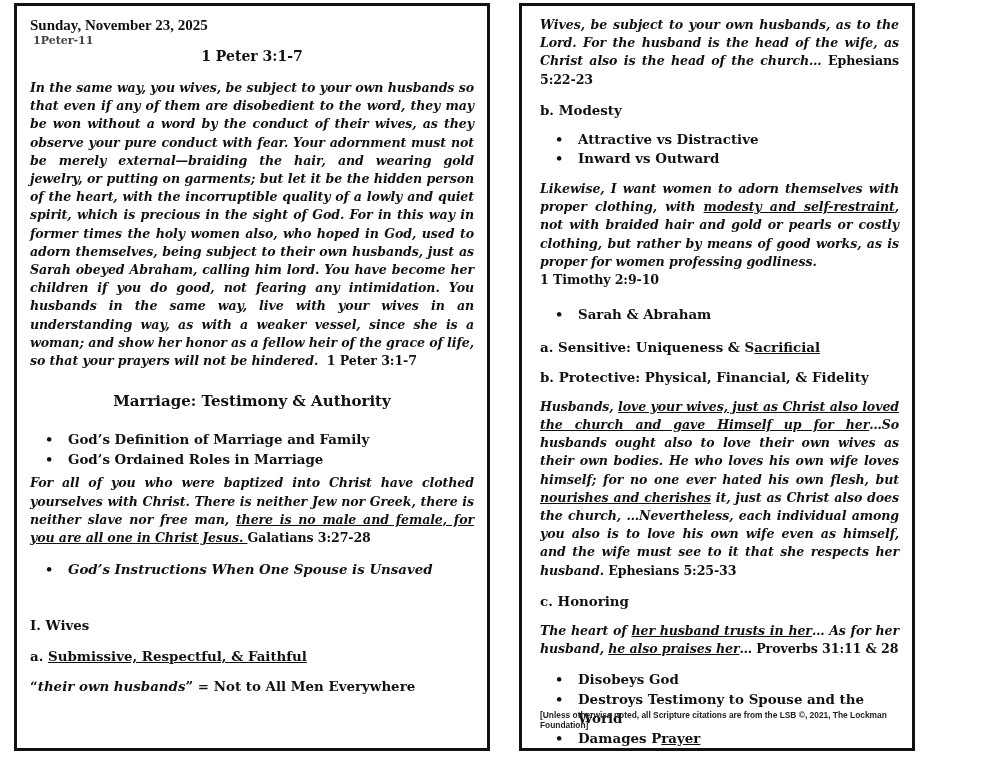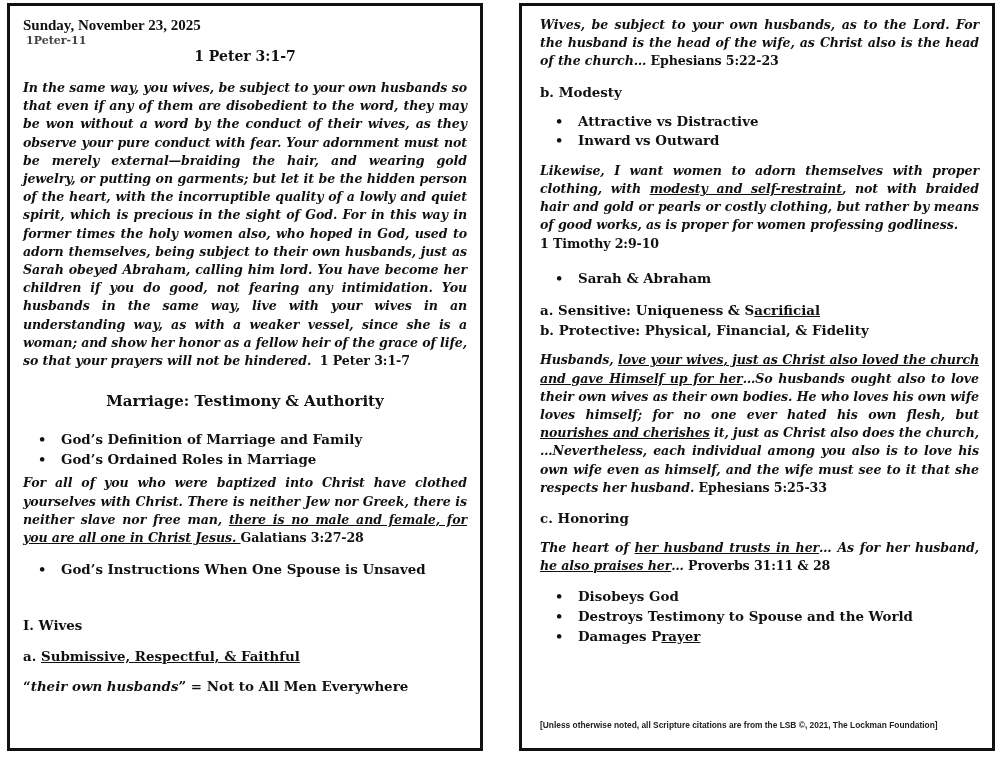--- a/index.html
+++ b/index.html
@@ -1,20 +1,20 @@
 <!DOCTYPE html>
 <html><head>
   <meta charset="utf-8">
   <style>
     html, body { margin: 0; padding: 0; background: #ffffff; }
     body { width: 1000px; height: 760px; position: relative; overflow: hidden;
       font-family: "DejaVu Serif", "Liberation Serif", serif; color: #111; }
     .panel { position: absolute; top: 3px; height: 748px; border: 3px solid #111; box-sizing: border-box; background: #fff; }
-    #left { left: 7px; width: 476px; padding: 10px 13px 0 13px; }
-    #right { left: 519px; width: 476px; padding: 10px 13px 0 18px; }
+    #left { left: 14px; width: 476px; padding: 10px 13px 0 13px; }
+    #right { left: 519px; width: 396px; padding: 10px 13px 0 18px; }
     .date { font-weight: bold; font-size: 14px; line-height: 18px; font-family: "Liberation Serif", serif; font-size: 15px; }
     .code { font-weight: bold; font-size: 11px; color: #444; margin-left: 3px; line-height: 13px; }
     .title { text-align: center; font-weight: bold; font-size: 17px; line-height: 22px; margin-top: 4px; }
     .subtitle { text-align: center; font-weight: bold; font-size: 14px; line-height: 18px; }
     .scripture { font-style: italic; font-weight: bold; font-size: 12.6px; line-height: 18.2px; text-align: justify; letter-spacing: -0.1px; }
     .scripture .ref { font-style: normal; }
     .scripture u { text-decoration: underline; }
     .h2 { text-align: center; font-weight: bold; font-size: 15px; line-height: 22px; }
     ul.bul { margin: 0; padding-left: 38px; list-style: none; }
     ul.bul li { position: relative; font-weight: bold; font-size: 13.4px; line-height: 19.6px; }
@@ -40,21 +40,21 @@
   <ul class="bul" style="margin-top:18px;">
     <li>God’s Definition of Marriage and Family</li>
     <li>God’s Ordained Roles in Marriage</li>
   </ul>
 
   <div class="scripture" style="margin-top:5px;">
     <span>For all of you who were baptized into Christ have clothed yourselves with Christ. There is neither Jew nor Greek, there is neither slave nor free man, </span><u>there is no male and female, for you are all one in Christ Jesus. </u>
     <span class="ref">Galatians 3:27-28</span>
   </div>
 
-  <ul class="bul" style="margin-top:13px;">
+  <ul class="bul" style="margin-top:13px;font-style:italic;">
     <li>God’s Instructions When One Spouse is Unsaved</li>
   </ul>
 
   <div class="sh" style="margin-top:36px;">I. Wives</div>
   <div class="sh" style="margin-top:13px;">
     <span>a. </span><u>Submissive, Respectful, &amp; Faithful</u>
   </div>
   <div class="sh" style="margin-top:12px;">
     <span>“</span><i>their own husbands</i><span>” = Not to All Men Everywhere</span>
   </div>
@@ -76,21 +76,21 @@
     <span class="ref">1 Timothy 2:9-10</span>
   </div>
 
   <ul class="bul" style="margin-top:16px;">
     <li>Sarah &amp; Abraham</li>
   </ul>
 
   <div class="sh" style="margin-top:13px;">
     <span>a. Sensitive: Uniqueness &amp; S</span><u>acrificial</u>
   </div>
-  <div class="sh" style="margin-top:2px;">b. Protective: Physical, Financial, &amp; Fidelity</div>
+  <div class="sh" style="margin-top:12px;">b. Protective: Physical, Financial, &amp; Fidelity</div>
 
   <div class="scripture" style="margin-top:12px;">
     <span>Husbands, </span><u>love your wives, just as Christ also loved the church and gave Himself up for her</u><span>…So husbands ought also to love their own wives as their own bodies. He who loves his own wife loves himself; for no one ever hated his own flesh, but </span><u>nourishes and cherishes</u><span> it, just as Christ also does the church, …Nevertheless, each individual among you also is to love his own wife even as himself, and the wife must see to it that she respects her husband. </span><span class="ref">Ephesians 5:25-33</span>
   </div>
 
   <div class="sh" style="margin-top:12px;">c. Honoring</div>
 
   <div class="scripture" style="margin-top:12px;">
     <span>The heart of </span><u>her husband trusts in her</u><span>… As for her husband, </span><u>he also praises her</u><span>… </span><span class="ref">Proverbs 31:11 &amp; 28</span>
   </div>

